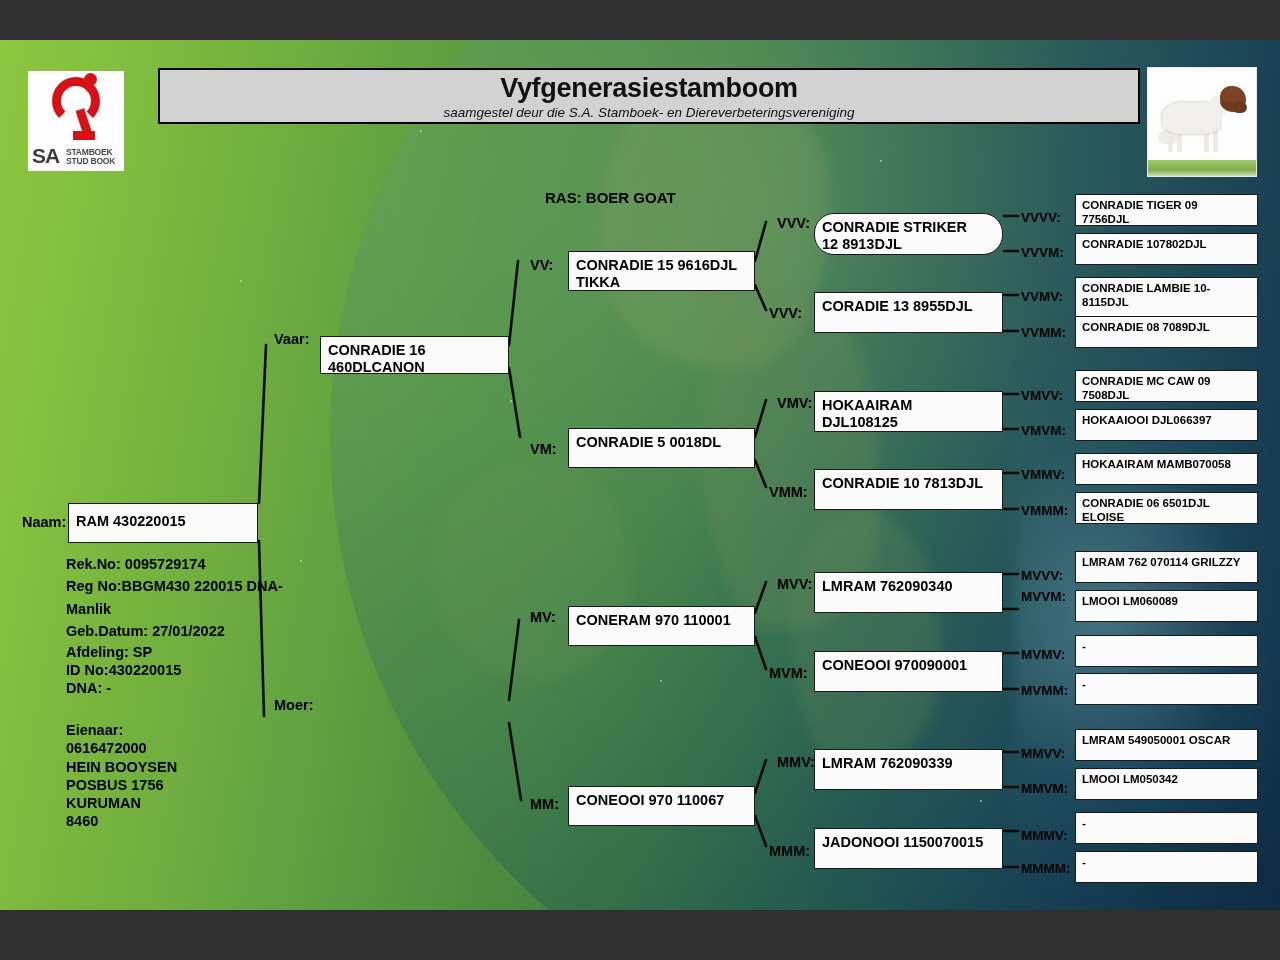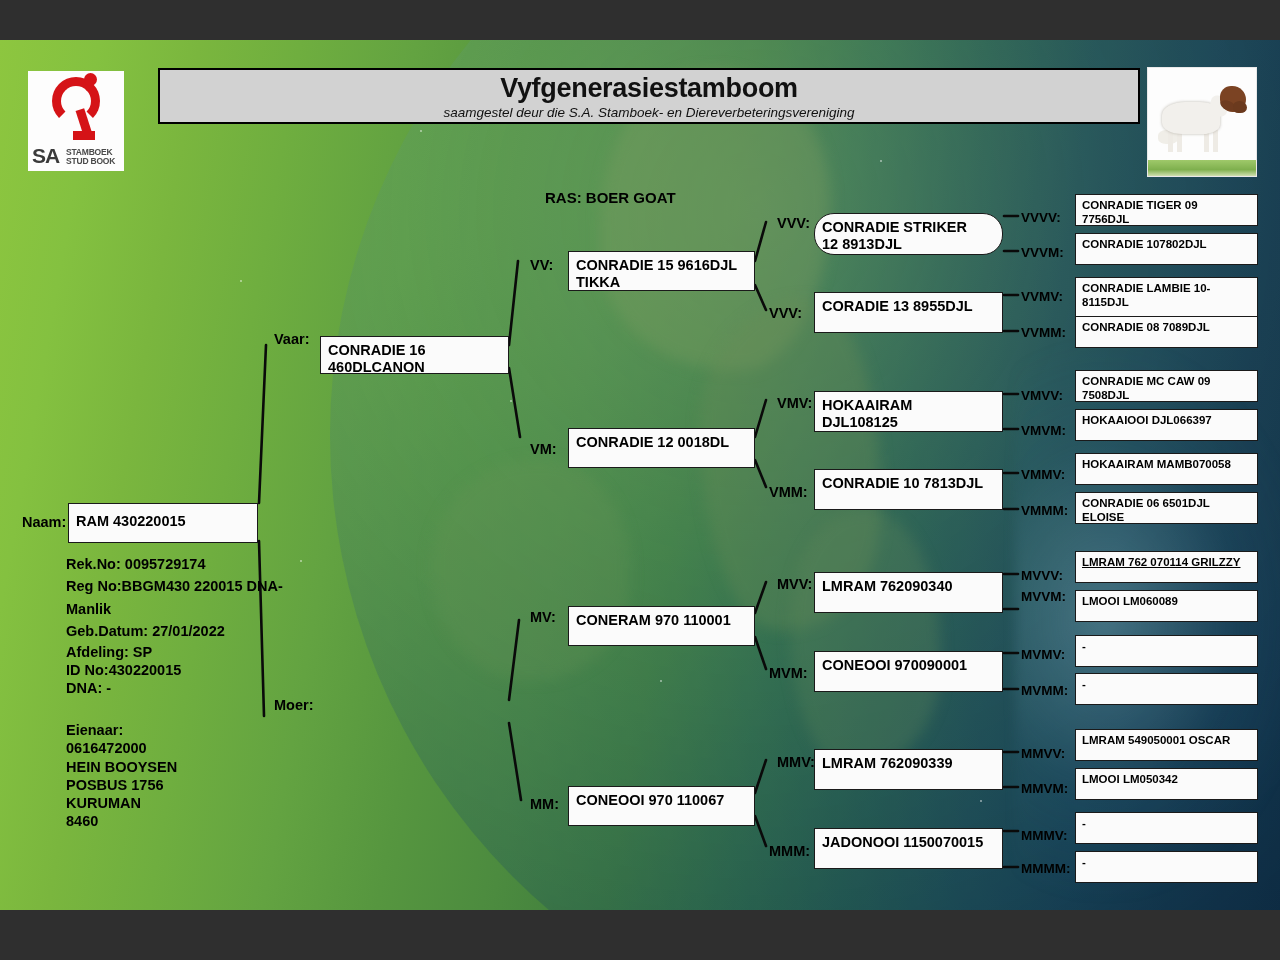--- a/index.html
+++ b/index.html
@@ -355,21 +355,21 @@
 
     <div class="lab" style="left:274px; top:331px;">Vaar:</div>
     <div class="box g2" style="left:320px; top:336px; width:189px; height:38px;">CONRADIE 16<br>460DLCANON</div>
 
     <div class="lab" style="left:274px; top:697px;">Moer:</div>
 
     <div class="lab" style="left:530px; top:257px;">VV:</div>
     <div class="box g3" style="left:568px; top:251px; width:187px; height:40px;">CONRADIE 15 9616DJL<br>TIKKA</div>
 
     <div class="lab" style="left:530px; top:441px;">VM:</div>
-    <div class="box g3" style="left:568px; top:428px; width:187px; height:40px;">CONRADIE 12 0018DL</div>
+    <div class="box g3" style="left:568px; top:428px; width:187px; height:40px;">CONRADIE 5 0018DL</div>
 
     <div class="lab" style="left:530px; top:609px;">MV:</div>
     <div class="box g3" style="left:568px; top:606px; width:187px; height:40px;">CONERAM 970 110001</div>
 
     <div class="lab" style="left:530px; top:796px;">MM:</div>
     <div class="box g3" style="left:568px; top:786px; width:187px; height:40px;">CONEOOI 970 110067</div>
 
     <div class="lab" style="left:777px; top:215px;">VVV:</div>
     <div class="box g4" style="left:814px; top:213px; width:189px; height:42px;border-radius:20px;">CONRADIE STRIKER<br>12 8913DJL</div>
 
@@ -412,21 +412,21 @@
     <div class="lab small" style="left:1021px; top:423px;">VMVM:</div>
     <div class="box g5" style="left:1075px; top:409px; width:183px; height:32px;">HOKAAIOOI DJL066397</div>
 
     <div class="lab small" style="left:1021px; top:467px;">VMMV:</div>
     <div class="box g5" style="left:1075px; top:453px; width:183px; height:32px;">HOKAAIRAM MAMB070058</div>
 
     <div class="lab small" style="left:1021px; top:503px;">VMMM:</div>
     <div class="box g5" style="left:1075px; top:492px; width:183px; height:32px;">CONRADIE 06 6501DJL<br>ELOISE</div>
 
     <div class="lab small" style="left:1021px; top:568px;">MVVV:</div>
-    <div class="box g5" style="left:1075px; top:551px; width:183px; height:32px;text-decoration:underline;">LMRAM 762 070114 GRILZZY</div>
+    <div class="box g5" style="left:1075px; top:551px; width:183px; height:32px;">LMRAM 762 070114 GRILZZY</div>
 
     <div class="lab small" style="left:1021px; top:589px;">MVVM:</div>
     <div class="box g5" style="left:1075px; top:590px; width:183px; height:32px;">LMOOI LM060089</div>
 
     <div class="lab small" style="left:1021px; top:647px;">MVMV:</div>
     <div class="box g5" style="left:1075px; top:635px; width:183px; height:32px;">-</div>
 
     <div class="lab small" style="left:1021px; top:683px;">MVMM:</div>
     <div class="box g5" style="left:1075px; top:673px; width:183px; height:32px;">-</div>
 

